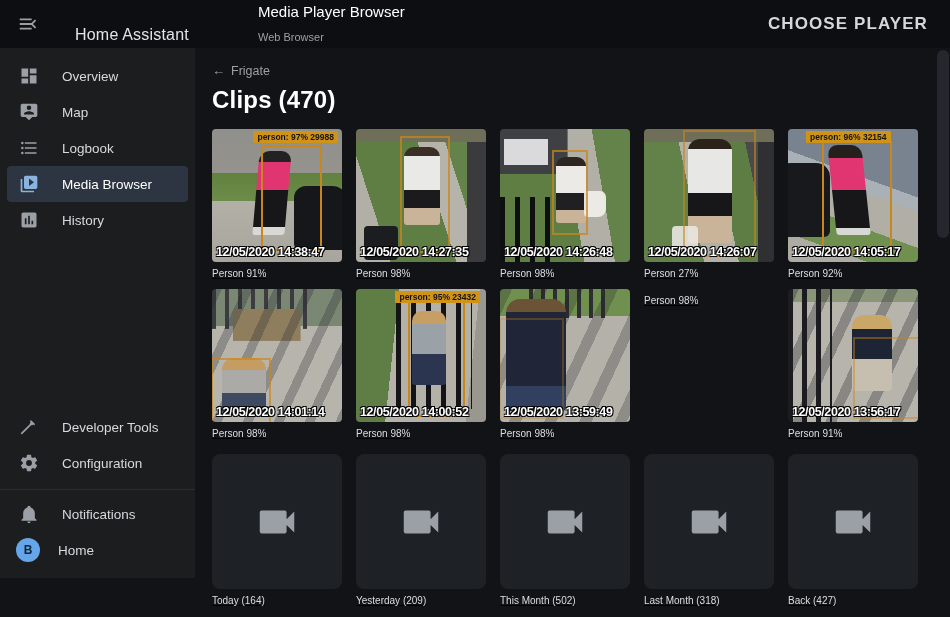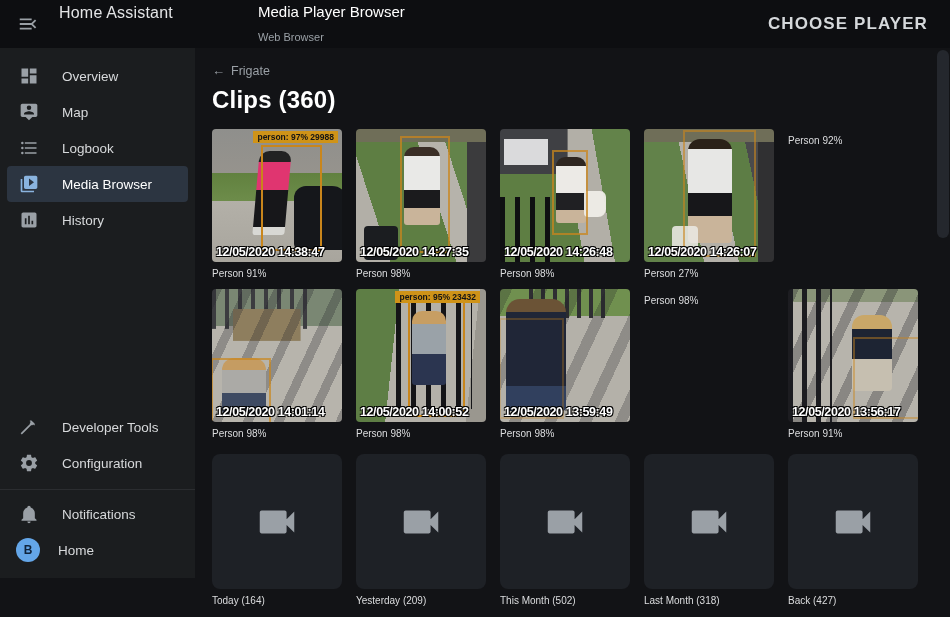--- a/index.html
+++ b/index.html
@@ -1,21 +1,21 @@
 <!DOCTYPE html>
 <html><head>
 <meta charset="utf-8">
 <style>
   html,body{margin:0;padding:0;background:#000;}
   *{box-sizing:border-box;font-family:"Liberation Sans",sans-serif;}
   .app{position:relative;width:950px;height:617px;background:#121316;overflow:hidden;}
 
   
   .topbar{position:absolute;top:0;left:0;width:950px;height:48px;background:#0d0e11;display:flex;align-items:center;z-index:5;}
-  .topbar-left{width:195px;display:flex;align-items:flex-start;flex-shrink:0;}
+  .topbar-left{width:195px;display:flex;align-items:flex-end;flex-shrink:0;gap:16px;}
   .menu-btn{width:40px;height:40px;margin-left:8px;display:flex;align-items:center;justify-content:center;color:#9aa0a6;cursor:pointer;}
   .ha-title{color:#e3e4e6;font-size:16px;margin-left:11px;letter-spacing:.2px;}
   .mp-titles{margin-left:63px;line-height:1.2;}
   .mp-title{color:#ffffff;font-size:15px;}
   .mp-sub{color:#9aa0a6;font-size:11px;margin-top:10px;}
   .choose-player{margin-left:auto;margin-right:14px;background:none;border:none;color:#d5d8db;font-size:17px;font-weight:bold;letter-spacing:1.1px;padding:8px 8px;cursor:pointer;}
 
   
   .sidebar{position:absolute;top:48px;left:0;width:195px;height:530px;background:#1b1d1f;display:flex;flex-direction:column;z-index:4;}
   .nav-item{display:flex;align-items:center;height:36px;margin:0 0 0 0;padding-left:18px;color:#d7d9db;font-size:13.5px;cursor:pointer;position:relative;}
@@ -30,21 +30,21 @@
   .avatar{width:24px;height:24px;border-radius:50%;display:flex;align-items:center;justify-content:center;color:#10243c;font-size:12px;font-weight:bold;flex-shrink:0;margin-left:-2px;}
   .profile-row .nlabel{margin-left:18px;}
   .nav-bottom{padding-bottom:10px;}
 
   
   .content{position:absolute;top:48px;left:195px;width:755px;height:569px;background:#121316;padding:15px 0 0 17px;overflow:hidden;}
   .back-row{display:flex;align-items:center;color:#9aa0a6;font-size:12.5px;cursor:pointer;width:max-content;}
   .back-row .arrow{margin-right:6px;font-size:13px;}
   .page-title{color:#ffffff;font-size:24px;font-weight:bold;margin-top:8px;letter-spacing:.2px;}
   .grid{display:grid;grid-template-columns:repeat(5,130px);column-gap:14px;row-gap:10px;margin-top:15px;}
-  .cell{width:130px;cursor:pointer;}
+  .cell{width:130px;cursor:pointer;text-decoration:underline;}
   .clip-label{color:#dcdddf;font-size:10px;margin-top:6px;}
 
   
   .thumb{position:relative;width:130px;height:133px;border-radius:4px;overflow:hidden;background:#333;}
   .thumb::before{content:"";position:absolute;z-index:2;}
   .thumb::after{z-index:2;}
   .bbox{position:absolute;border:2px solid #c9861c;z-index:3;}
   .tag{position:absolute;z-index:4;background:#cf9318;color:#141414;font-size:8.5px;font-weight:bold;padding:1px 4px;white-space:nowrap;}
   .ts{position:absolute;left:4px;bottom:3px;z-index:4;color:#fff;font-size:12.5px;font-weight:bold;letter-spacing:-.4px;white-space:nowrap;
       text-shadow:-1px -1px 0 #000,1px -1px 0 #000,-1px 1px 0 #000,1px 1px 0 #000;}
@@ -205,21 +205,21 @@
         <span class="nlabel">Home</span>
       </div>
     </div>
   </div>
 
   <div class="content">
     <div class="back-row">
       <span class="arrow">←</span>
       <span>Frigate</span>
     </div>
-    <div class="page-title">Clips (360)</div>
+    <div class="page-title">Clips (470)</div>
     <div class="grid" id="clips-grid">
         <div class="cell">
           <div class="thumb s1">
             <div class="bbox"></div>
             <div class="tag">person: 97% 29988</div>
             <div class="ts">12/05/2020 14:38:47</div>
           </div>
           <div class="clip-label">Person 91%</div>
         </div>
         <div class="cell">
@@ -237,20 +237,25 @@
           <div class="clip-label">Person 98%</div>
         </div>
         <div class="cell">
           <div class="thumb s4">
             <div class="bbox"></div>
             <div class="ts">12/05/2020 14:26:07</div>
           </div>
           <div class="clip-label">Person 27%</div>
         </div>
         <div class="cell">
+          <div class="thumb s5">
+            <div class="bbox"></div>
+            <div class="tag">person: 96% 32154</div>
+            <div class="ts">12/05/2020 14:05:17</div>
+          </div>
           <div class="clip-label">Person 92%</div>
         </div>
         <div class="cell">
           <div class="thumb s6">
             <div class="bbox"></div>
             <div class="ts">12/05/2020 14:01:14</div>
           </div>
           <div class="clip-label">Person 98%</div>
         </div>
         <div class="cell">

